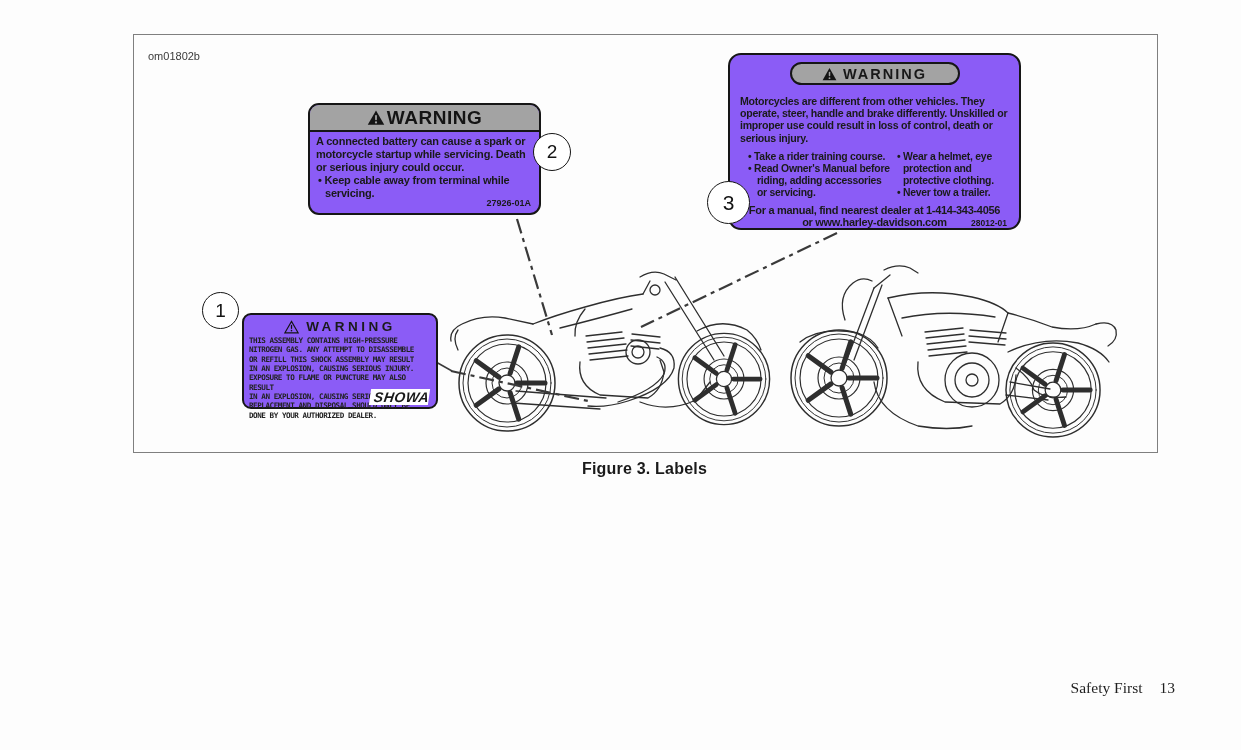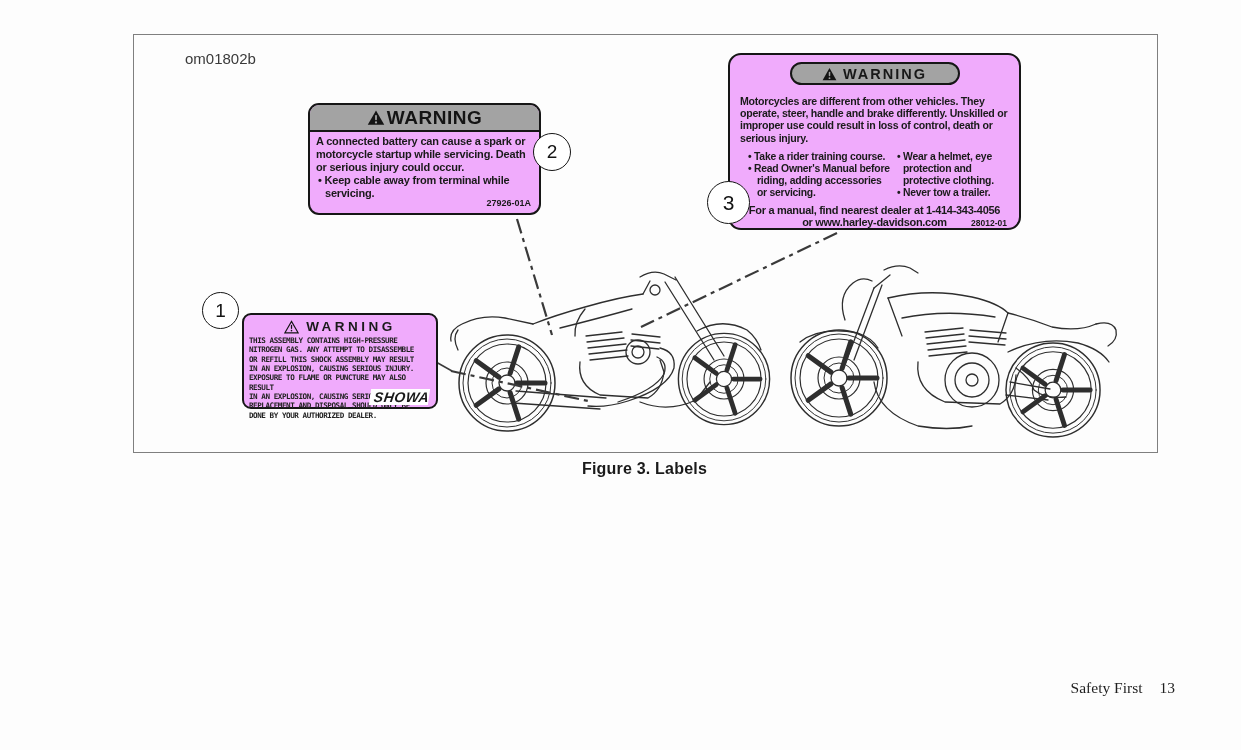--- a/index.html
+++ b/index.html
@@ -8,27 +8,27 @@
     background:#fdfdfd;color:#1a1a1a;
     font-family:"Liberation Sans", sans-serif;
   }
   .abs{position:absolute;}
 
   
   .figure-box{
     left:133px;top:34px;width:1023px;height:417px;
     border:1px solid #7f7f7f;background:transparent;
   }
-  .fig-id{left:148px;top:50px;font-size:15px;color:#3a3a3a;margin-left:37px;}
+  .fig-id{left:148px;top:50px;font-size:11px;color:#3a3a3a;}
 
   
   svg.art{left:0;top:0;}
 
   
-  .label{box-sizing:border-box;background:#f0abfc;border:2.5px solid #161616;border-radius:11px;}
+  .label{box-sizing:border-box;background:#8b5cf6;border:2.5px solid #161616;border-radius:11px;}
 
   
   .label2{left:308px;top:103px;width:233px;height:112px;overflow:hidden;}
   .l2-header{
     height:25px;background:#a3a3a3;border-bottom:2.5px solid #161616;
     display:flex;align-items:center;justify-content:center;gap:2px;
   }
   .l2-header .hdr-txt{font-size:19px;font-weight:bold;letter-spacing:.5px;color:#141414;}
   .l2-body{padding:3px 6px 2px 6px;position:relative;}
   .l2-para{font-size:11px;font-weight:bold;line-height:13px;letter-spacing:-.2px;}

